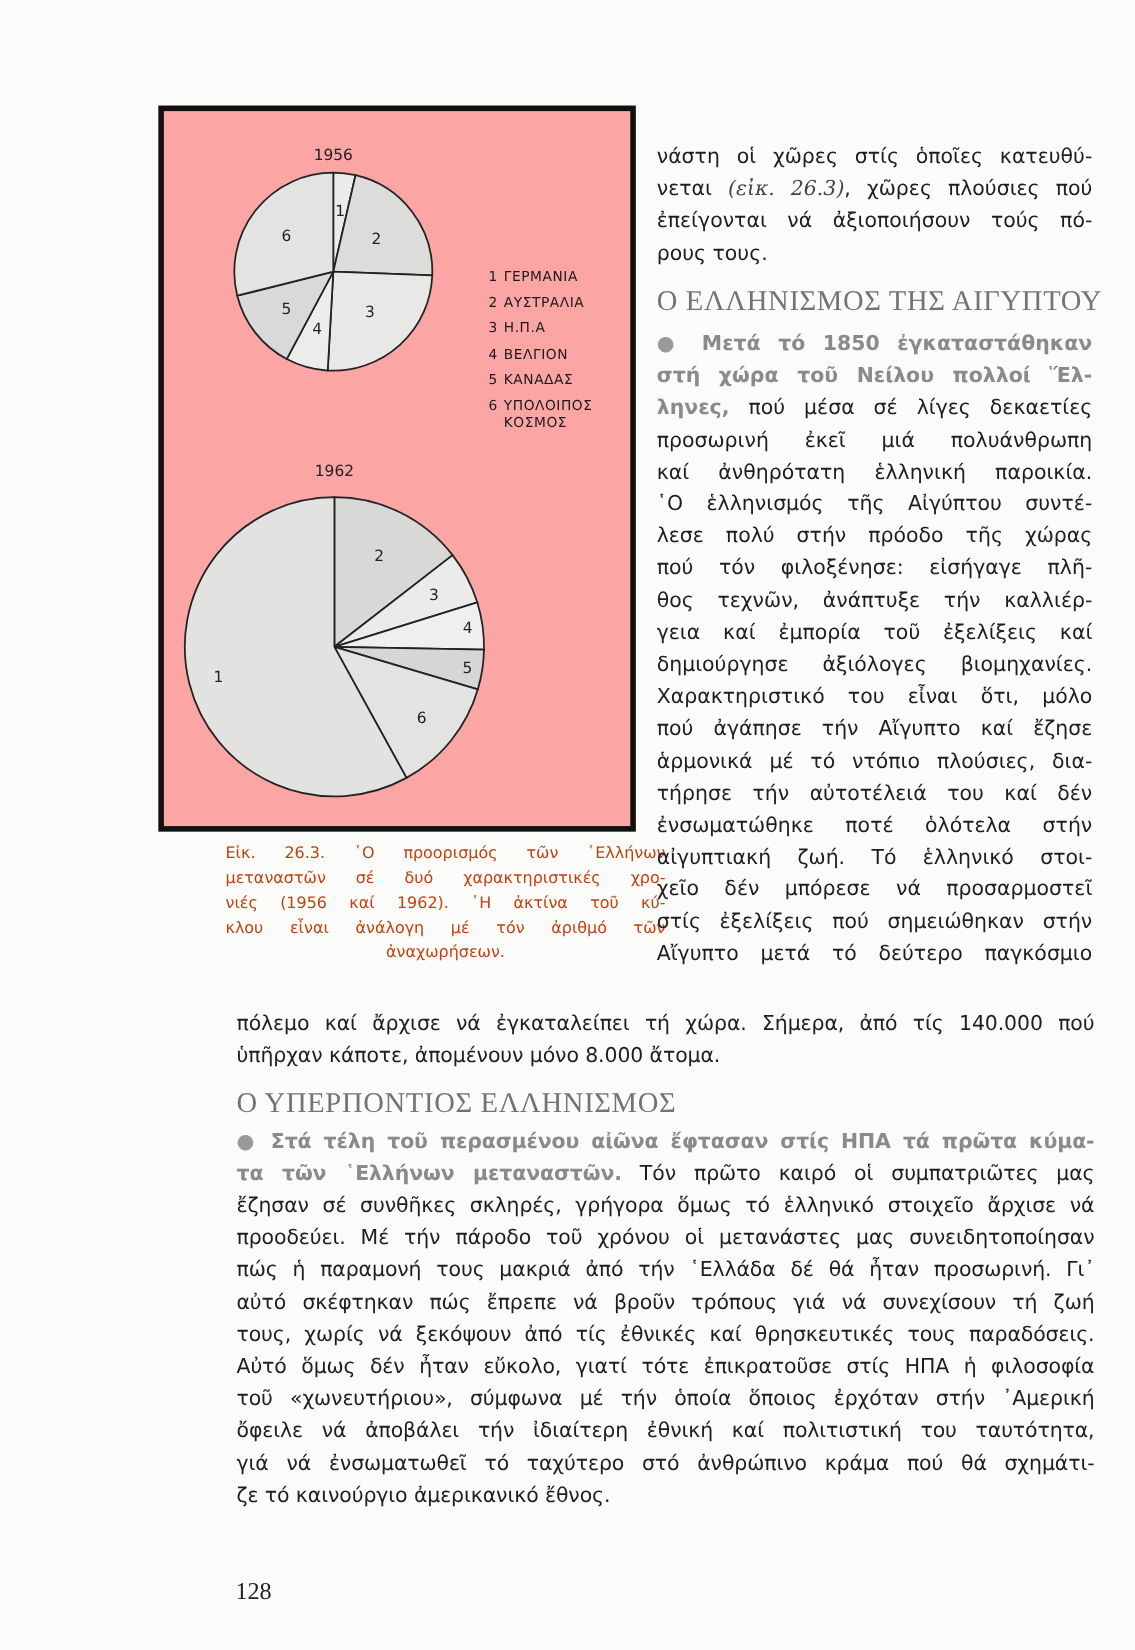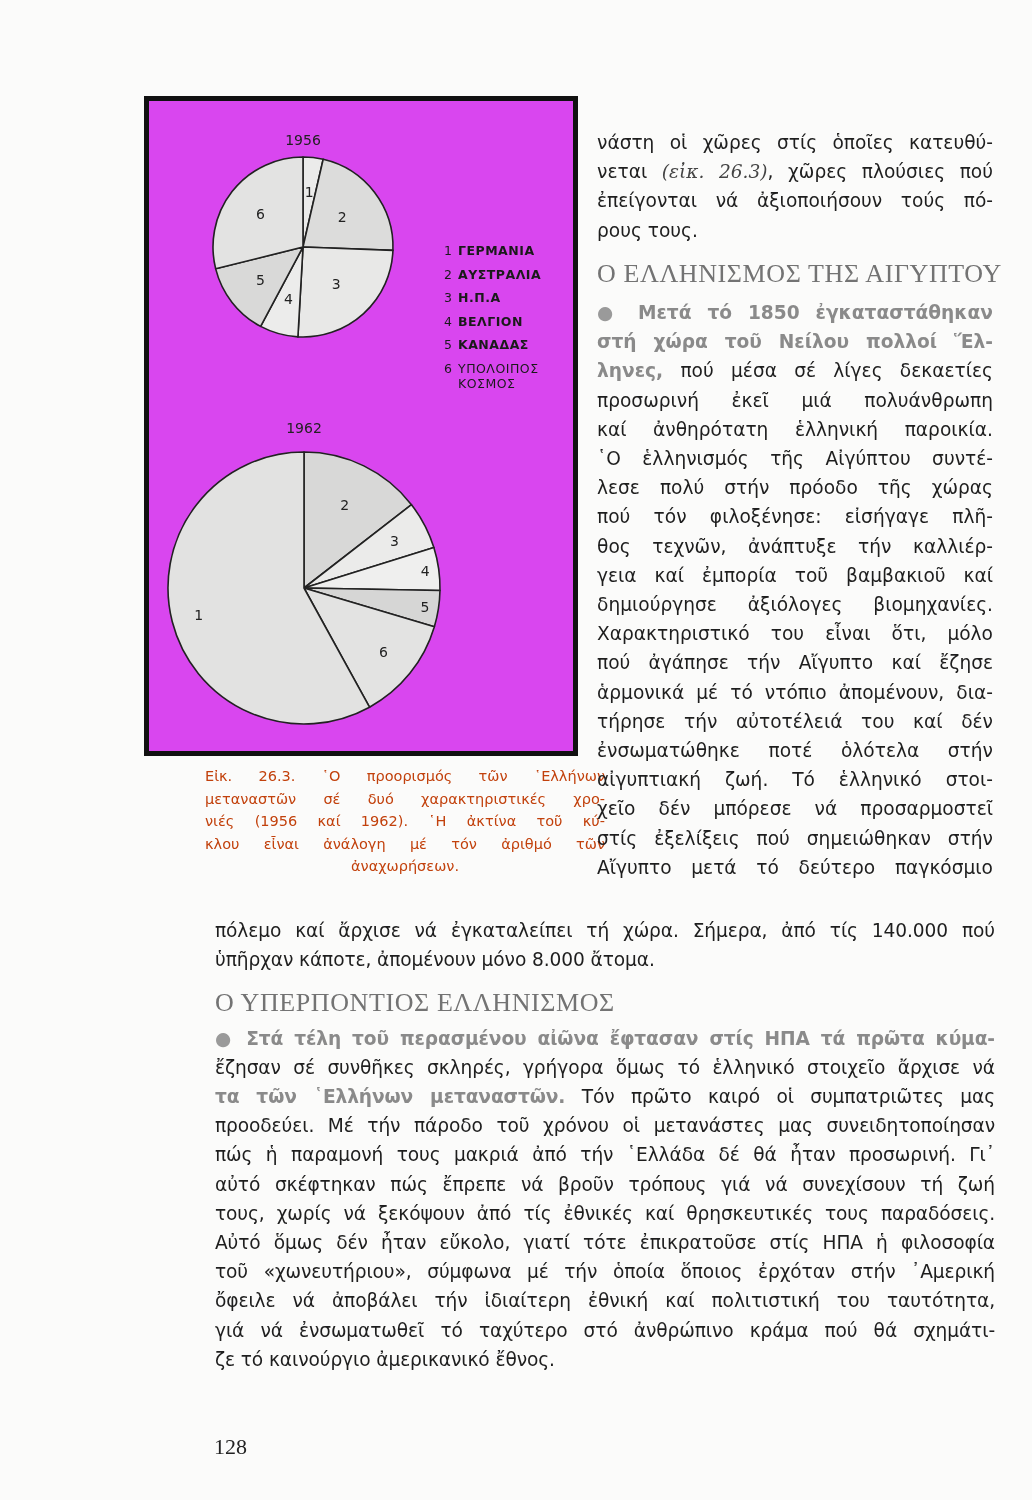--- a/index.html
+++ b/index.html
@@ -4,34 +4,34 @@
 <style>
   html, body { margin: 0; padding: 0; }
   body {
     width: 1032px; height: 1500px; position: relative; overflow: hidden;
     background: #fbfbfa;
     font-family: "DejaVu Sans", sans-serif;
     color: #1e1e1e;
   }
   .figure-box {
     position: absolute; left: 144px; top: 96px; width: 424px; height: 650px;
-    border: 5px solid #111; background: #d946ef; box-sizing: content-box;
+    border: 5px solid #111; background: #fca5a5; box-sizing: content-box;
   }
   .chart-svg { position: absolute; left: 0; top: 0; }
   .pie-title { font-family: "DejaVu Sans", sans-serif; font-size: 14px; fill: #222; }
   .slice-label { font-family: "DejaVu Sans", sans-serif; font-size: 14px; fill: #222; }
   .legend {
     position: absolute; left: 295px; top: 138px; width: 125px;
     font-family: "DejaVu Sans", sans-serif; font-size: 12.5px; letter-spacing: 0.5px;
     line-height: 23.5px; color: #1a1a1a;
   }
   .legend-item { display: flex; }
   .legend-item .num { width: 14px; flex: none; }
   .legend-item .txt { line-height: 15px; padding-top: 4px; }
-  .legend-item.single .txt { line-height: 23.5px; padding-top: 0; font-weight: bold; }
+  .legend-item.single .txt { line-height: 23.5px; padding-top: 0; }
 
   .caption {
     position: absolute; left: 205px; top: 765px; width: 400px;
     font-size: 14.5px; line-height: 22.5px; color: #c2410c; text-align: justify;
     text-align-last: auto;
   }
   .caption .last { text-align: left; display: block; }
 
   .col-right {
     position: absolute; left: 597px; top: 128px; width: 396px;
@@ -136,44 +136,44 @@
   <div id="egypt-body">
       <span class="line"><span class="bullet">● </span><span class="highlight">Μετά τό 1850 ἐγκαταστάθηκαν</span></span>
       <span class="line"><span class="highlight">στή χώρα τοῦ Νείλου πολλοί Ἕλ-</span></span>
       <span class="line"><span class="highlight">ληνες,</span> πού μέσα σέ λίγες δεκαετίες</span>
       <span class="line">προσωρινή ἐκεῖ μιά πολυάνθρωπη</span>
       <span class="line">καί ἀνθηρότατη ἑλληνική παροικία.</span>
       <span class="line">῾Ο ἑλληνισμός τῆς Αἰγύπτου συντέ-</span>
       <span class="line">λεσε πολύ στήν πρόοδο τῆς χώρας</span>
       <span class="line">πού τόν φιλοξένησε: εἰσήγαγε πλῆ-</span>
       <span class="line">θος τεχνῶν, ἀνάπτυξε τήν καλλιέρ-</span>
-      <span class="line">γεια καί ἐμπορία τοῦ βαμβακιοῦ καί</span>
+      <span class="line">γεια καί ἐμπορία τοῦ ἐξελίξεις καί</span>
       <span class="line">δημιούργησε ἀξιόλογες βιομηχανίες.</span>
       <span class="line">Χαρακτηριστικό του εἶναι ὅτι, μόλο</span>
       <span class="line">πού ἀγάπησε τήν Αἴγυπτο καί ἔζησε</span>
-      <span class="line">ἁρμονικά μέ τό ντόπιο ἀπομένουν, δια-</span>
+      <span class="line">ἁρμονικά μέ τό ντόπιο πλούσιες, δια-</span>
       <span class="line">τήρησε τήν αὐτοτέλειά του καί δέν</span>
       <span class="line">ἐνσωματώθηκε ποτέ ὁλότελα στήν</span>
       <span class="line">αἰγυπτιακή ζωή. Τό ἑλληνικό στοι-</span>
       <span class="line">χεῖο δέν μπόρεσε νά προσαρμοστεῖ</span>
       <span class="line">στίς ἐξελίξεις πού σημειώθηκαν στήν</span>
       <span class="line">Αἴγυπτο μετά τό δεύτερο παγκόσμιο</span>
     </div>
 </div>
 
 <div class="full-block">
   <div id="cont">
       <span class="line">πόλεμο καί ἄρχισε νά ἐγκαταλείπει τή χώρα. Σήμερα, ἀπό τίς 140.000 πού</span>
       <span class="line nojust">ὑπῆρχαν κάποτε, ἀπομένουν μόνο 8.000 ἄτομα.</span>
     </div>
   <span class="heading" style="margin-top:14px;margin-bottom:6px;">Ο ΥΠΕΡΠΟΝΤΙΟΣ ΕΛΛΗΝΙΣΜΟΣ</span>
   <div id="overseas-body">
       <span class="line"><span class="bullet">● </span><span class="highlight">Στά τέλη τοῦ περασμένου αἰῶνα ἔφτασαν στίς ΗΠΑ τά πρῶτα κύμα-</span></span>
+      <span class="line"><span class="highlight">τα τῶν ῾Ελλήνων μεταναστῶν.</span> Τόν πρῶτο καιρό οἱ συμπατριῶτες μας</span>
       <span class="line">ἔζησαν σέ συνθῆκες σκληρές, γρήγορα ὅμως τό ἑλληνικό στοιχεῖο ἄρχισε νά</span>
-      <span class="line"><span class="highlight">τα τῶν ῾Ελλήνων μεταναστῶν.</span> Τόν πρῶτο καιρό οἱ συμπατριῶτες μας</span>
       <span class="line">προοδεύει. Μέ τήν πάροδο τοῦ χρόνου οἱ μετανάστες μας συνειδητοποίησαν</span>
       <span class="line">πώς ἡ παραμονή τους μακριά ἀπό τήν ῾Ελλάδα δέ θά ἦταν προσωρινή. Γι᾽</span>
       <span class="line">αὐτό σκέφτηκαν πώς ἔπρεπε νά βροῦν τρόπους γιά νά συνεχίσουν τή ζωή</span>
       <span class="line">τους, χωρίς νά ξεκόψουν ἀπό τίς ἐθνικές καί θρησκευτικές τους παραδόσεις.</span>
       <span class="line">Αὐτό ὅμως δέν ἦταν εὔκολο, γιατί τότε ἐπικρατοῦσε στίς ΗΠΑ ἡ φιλοσοφία</span>
       <span class="line">τοῦ «χωνευτήριου», σύμφωνα μέ τήν ὁποία ὅποιος ἐρχόταν στήν ᾽Αμερική</span>
       <span class="line">ὄφειλε νά ἀποβάλει τήν ἰδιαίτερη ἐθνική καί πολιτιστική του ταυτότητα,</span>
       <span class="line">γιά νά ἐνσωματωθεῖ τό ταχύτερο στό ἀνθρώπινο κράμα πού θά σχημάτι-</span>
       <span class="line nojust">ζε τό καινούργιο ἀμερικανικό ἔθνος.</span>
     </div>

